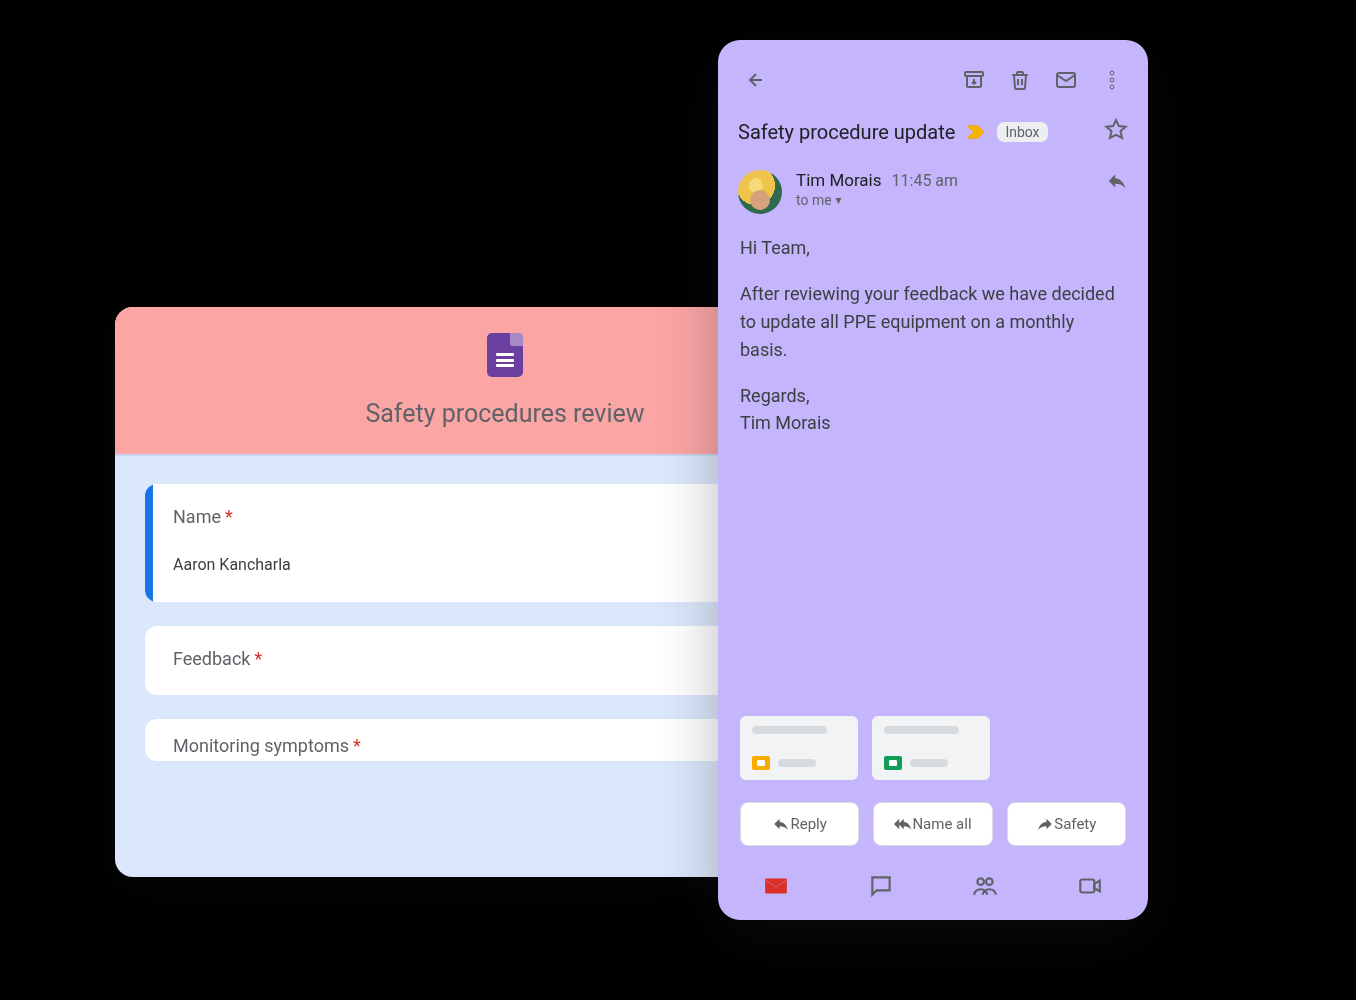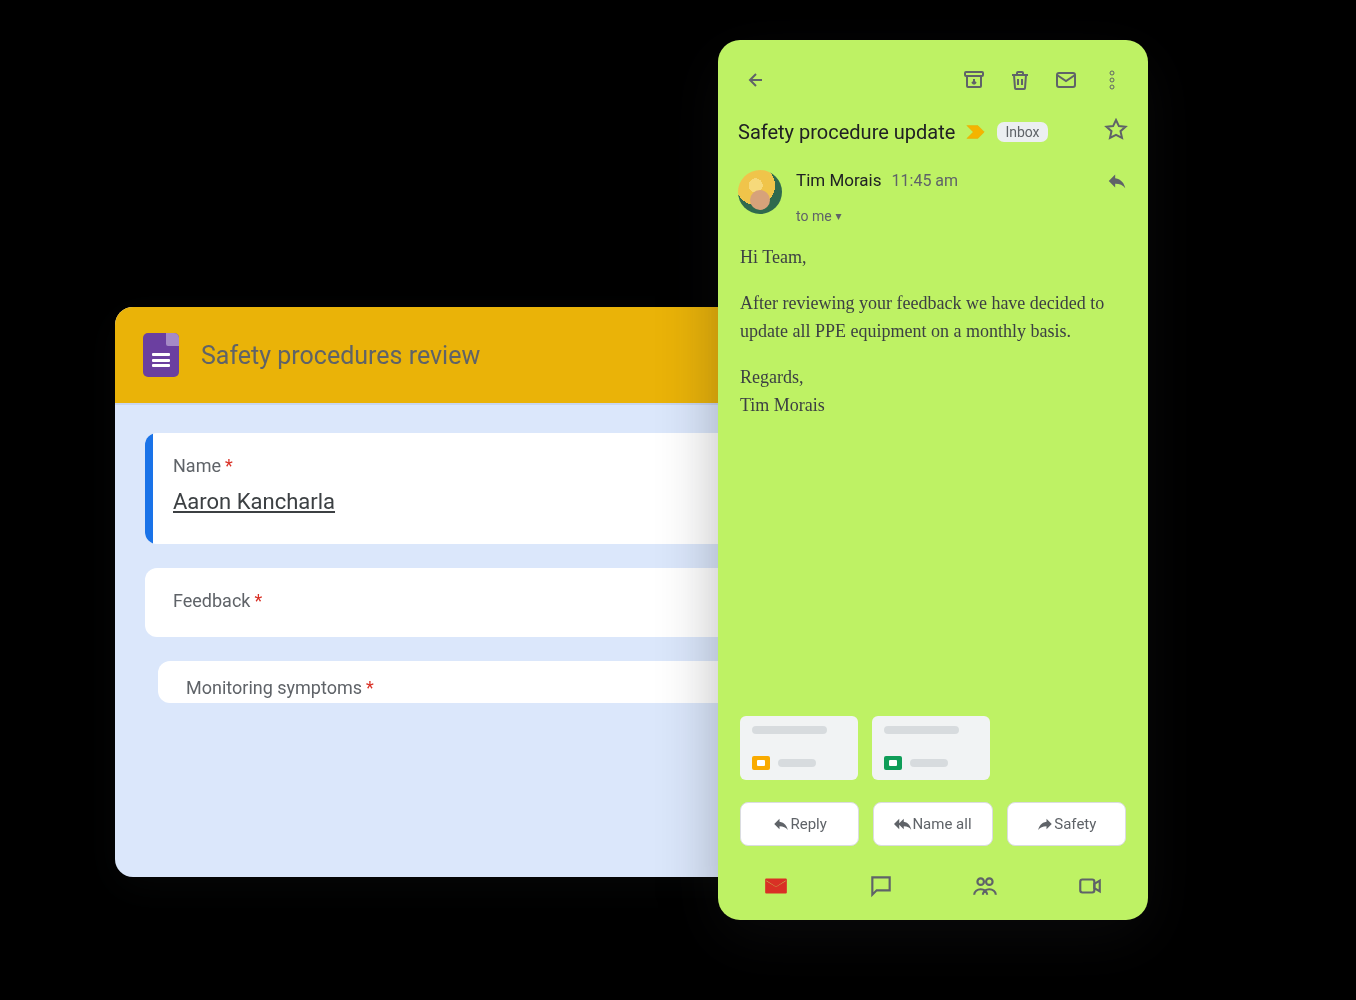--- a/index.html
+++ b/index.html
@@ -17,26 +17,27 @@
     left: 115px;
     top: 307px;
     width: 780px;
     height: 570px;
     background: #dbe7fb;
     border-radius: 18px;
     box-shadow: 0 10px 40px rgba(32,33,36,0.2);
     overflow: hidden;
   }
   .forms-header {
-    background: #eab308;
+    background: #fca5a5;
     border-bottom: 2px solid #c9d6f0;
     padding: 26px 28px;
     display: flex;
     align-items: center;
     gap: 22px;
+    flex-direction: column;
   }
   .forms-app-icon {
     width: 36px;
     height: 44px;
     background: #6b3fa0;
     border-radius: 5px;
     position: relative;
     flex-shrink: 0;
   }
   .forms-app-icon::before {
@@ -81,35 +82,34 @@
     background: #1a73e8;
     border-radius: 12px 0 0 12px;
   }
   .field-label {
     font-size: 18px;
     color: #5f6368;
     display: inline;
   }
   .req-star { color: #d93025; margin-left: 4px; font-size: 18px; }
   .field-value {
-    margin-top: 10px;
-    font-size: 22px;
+    margin-top: 26px;
+    font-size: 16px;
     color: #3c4043;
     line-height: 1.45;
-    text-decoration: underline;
   }
 
   
   .gmail-card {
     position: absolute;
     left: 718px;
     top: 40px;
     width: 430px;
     height: 880px;
-    background: #bef264;
+    background: #c4b5fd;
     border-radius: 22px;
     box-shadow: 0 18px 60px rgba(32,33,36,0.3);
     display: flex;
     flex-direction: column;
     padding: 0 0 10px 0;
   }
   .gmail-topbar {
     display: flex;
     align-items: center;
     padding: 22px 18px 10px 18px;
@@ -161,33 +161,33 @@
     position: relative;
     overflow: hidden;
   }
   .avatar::after{
     content:""; position:absolute; left:12px; top:20px; width:20px; height:20px;
     background:#d7a27a; border-radius:50%;
   }
   .sender-info .name-line { display: flex; align-items: baseline; gap: 10px; }
   .sender-name { font-size: 17px; color: #202124; }
   .sender-time { font-size: 16px; color: #5f6368; }
-  .sender-to { font-size: 14px; color: #5f6368; display: flex; align-items: center; gap: 4px; margin-top: 18px; }
+  .sender-to { font-size: 14px; color: #5f6368; display: flex; align-items: center; gap: 4px; margin-top: 2px; }
   .chevron-down { font-size: 12px; color: #5f6368; }
   .reply-single { margin-left: auto; color: #5f6368; cursor:pointer; }
   .reply-single svg { width: 22px; height: 22px; fill: currentColor; }
 
   .gmail-body {
     padding: 20px 22px 0 22px;
     font-size: 18px;
     color: #3c4043;
     line-height: 1.55;
     flex: 1;
   }
-  .gmail-body p { margin-bottom: 18px; white-space: pre-line; font-family: Liberation Serif, serif; }
+  .gmail-body p { margin-bottom: 18px; white-space: pre-line; }
 
   .attachment-row {
     display: flex; gap: 14px;
     padding: 0 22px 12px 22px;
   }
   .attachment {
     width: 118px; height: 64px;
     background: #f1f3f4;
     border-radius: 6px;
     padding: 10px 12px;
@@ -243,21 +243,21 @@
     <div class="forms-title">Safety procedures review</div>
   </div>
   <div class="forms-body">
     <div class="form-field active">
       <span class="field-label">Name</span><span class="req-star">*</span>
       <div class="field-value">Aaron Kancharla</div>
     </div>
     <div class="form-field">
       <span class="field-label">Feedback</span><span class="req-star">*</span>
     </div>
-    <div class="form-field" style="height:40px; overflow:hidden; padding-top:16px;margin-left:13px;">
+    <div class="form-field" style="height:40px; overflow:hidden; padding-top:16px;">
       <span class="field-label">Monitoring symptoms</span><span class="req-star">*</span>
     </div>
   </div>
 </div>
 
 <div class="gmail-card">
   <div class="gmail-topbar">
     <div class="icon-btn">
       <svg viewBox="0 0 24 24" stroke-width="2">
           <path d="M14 6l-6 6 6 6M8 12h12"></path>

